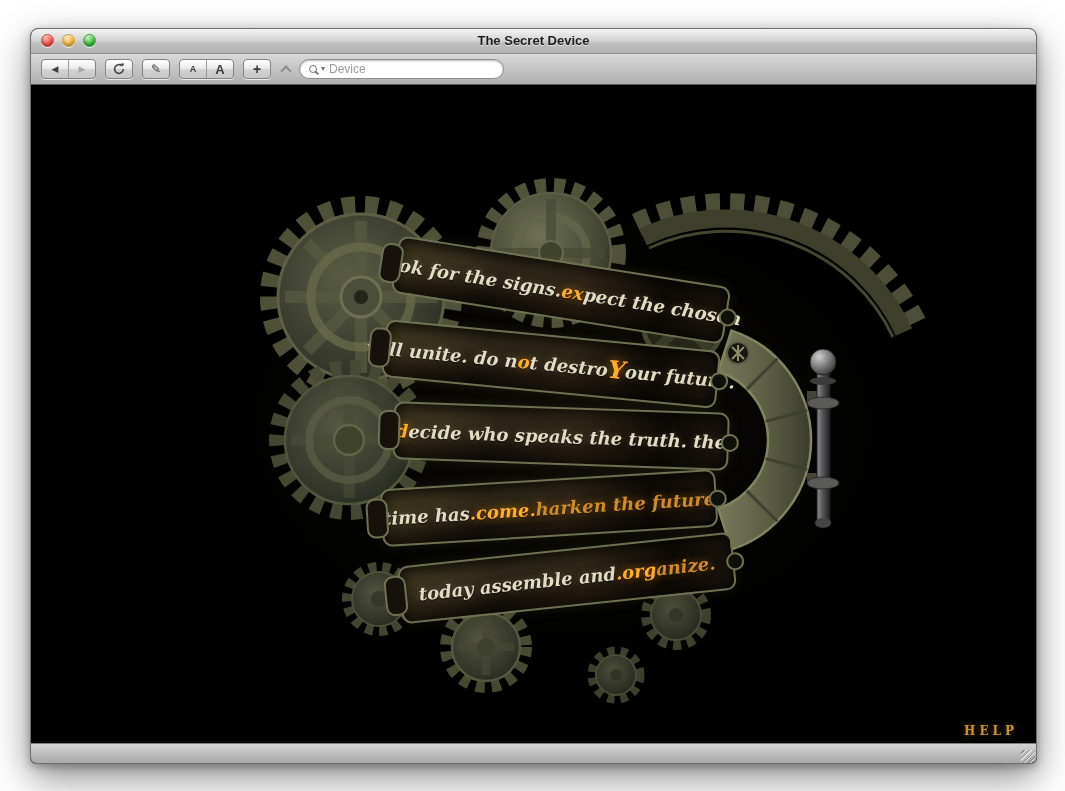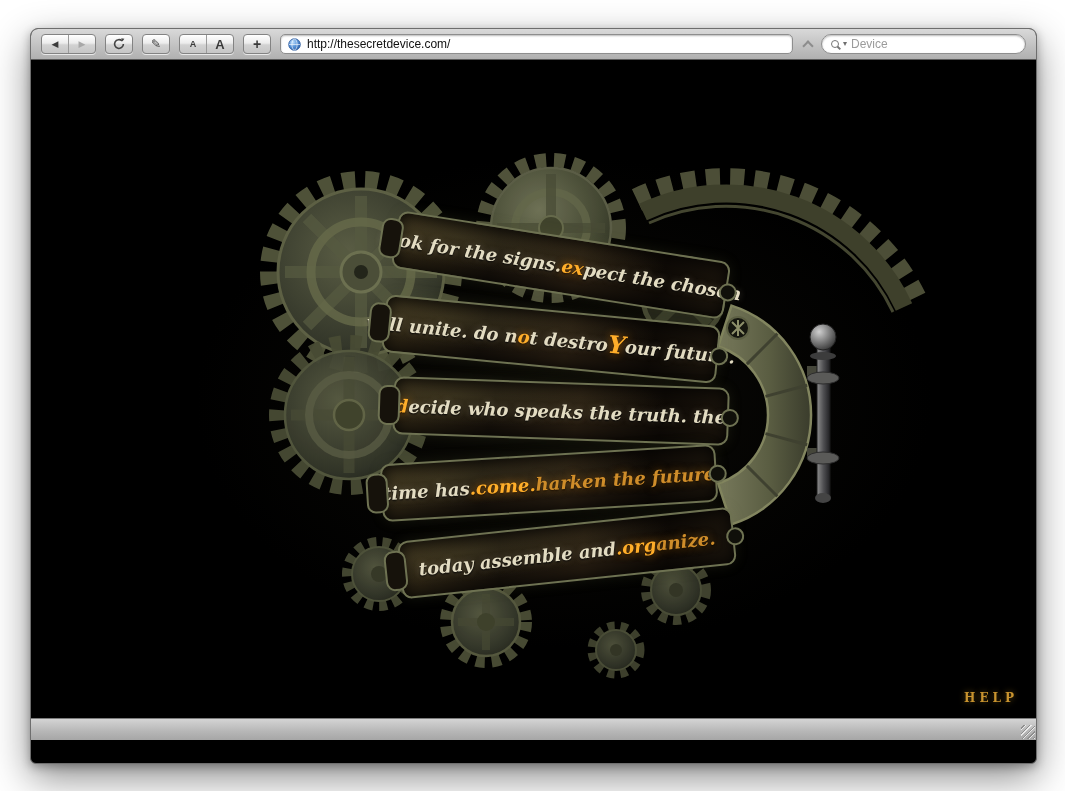--- a/index.html
+++ b/index.html
@@ -104,41 +104,49 @@
   }
   .t1{color:#ffae2a;text-shadow:0 0 9px rgba(255,150,20,.65),0 1px 2px #000;}
   .t2{color:#cf8d2a;text-shadow:0 0 8px rgba(220,140,30,.5),0 1px 2px #000;}
   .big{font-size:1.35em;line-height:1;}
   .p1{left:362px;top:176px;transform:rotate(9deg);}
   .p2{left:352px;top:250px;transform:rotate(5.5deg);}
   .p3{left:362px;top:322px;transform:rotate(2deg);}
   .p4{left:350px;top:394px;transform:rotate(-3.5deg);}
   .p5{left:368px;top:464px;transform:rotate(-6deg);}
   .help{
-    position:absolute;right:18px;bottom:13px;color:#c9942f;cursor:pointer;
+    position:absolute;right:18px;bottom:5px;color:#c9942f;cursor:pointer;
     font:700 12px "DejaVu Serif", serif;letter-spacing:4px;
     text-shadow:0 0 6px rgba(200,150,40,.5);
     margin-top:41px;
   }
   
   .statusbar{
     height:21px;position:relative;
     background:linear-gradient(#d4d4d4,#b6b6b6 60%,#a6a6a6);
     border-top:1px solid #7d7d7d;
   }
   .grip{
     position:absolute;right:1px;bottom:1px;width:14px;height:14px;
     background:repeating-linear-gradient(135deg, transparent 0 2px, #8d8d8d 2px 3px, rgba(255,255,255,.7) 3px 4px);
   }
 </style>
 </head>
 <body>
 
 <div class="window">
 
+  <div class="titlebar">
+    <div class="lights">
+      <div class="light red"></div>
+      <div class="light yellow"></div>
+      <div class="light green"></div>
+    </div>
+    <div class="wtitle">The Secret Device</div>
+  </div>
 
   <div class="toolbar">
     <div class="mbtn capsule">
       <div class="half">
         <span class="arrow">◀</span>
       </div>
       <div class="half">
         <span class="arrow dim">▶</span>
       </div>
     </div>
@@ -154,35 +162,20 @@
     <div class="mbtn capsule">
       <div class="half">
         <span class="a-small">A</span>
       </div>
       <div class="half">
         <span class="a-big">A</span>
       </div>
     </div>
     <div class="mbtn plus">
       <span>+</span>
-    </div>
-    <div class="addr">
-      <svg width="13" height="13" viewBox="0 0 13 13">
-        <defs>
-          <radialGradient id="globeG" cx="35%" cy="30%" r="80%">
-            <stop offset="0" stop-color="#bfe0ff"></stop>
-              <stop offset="0.5" stop-color="#5a94d8"></stop>
-              <stop offset="1" stop-color="#2a5ea8"></stop>
-          </radialGradient>
-        </defs>
-        <circle cx="6.5" cy="6.5" r="5.8" fill="url(#globeG)" stroke="#27569a" stroke-width="0.8"></circle>
-        <ellipse cx="6.5" cy="6.5" rx="2.6" ry="5.4" fill="none" stroke="rgba(255,255,255,.75)" stroke-width="0.8"></ellipse>
-        <line x1="1" y1="6.5" x2="12" y2="6.5" stroke="rgba(255,255,255,.75)" stroke-width="0.8"></line>
-      </svg>
-      <span class="url">http://thesecretdevice.com/</span>
     </div>
     <div class="handle"></div>
     <div class="search">
       <span class="mag"></span>
       <span class="caret">▾</span>
       <span class="ph">Device</span>
     </div>
   </div>
 
   <div class="content">

